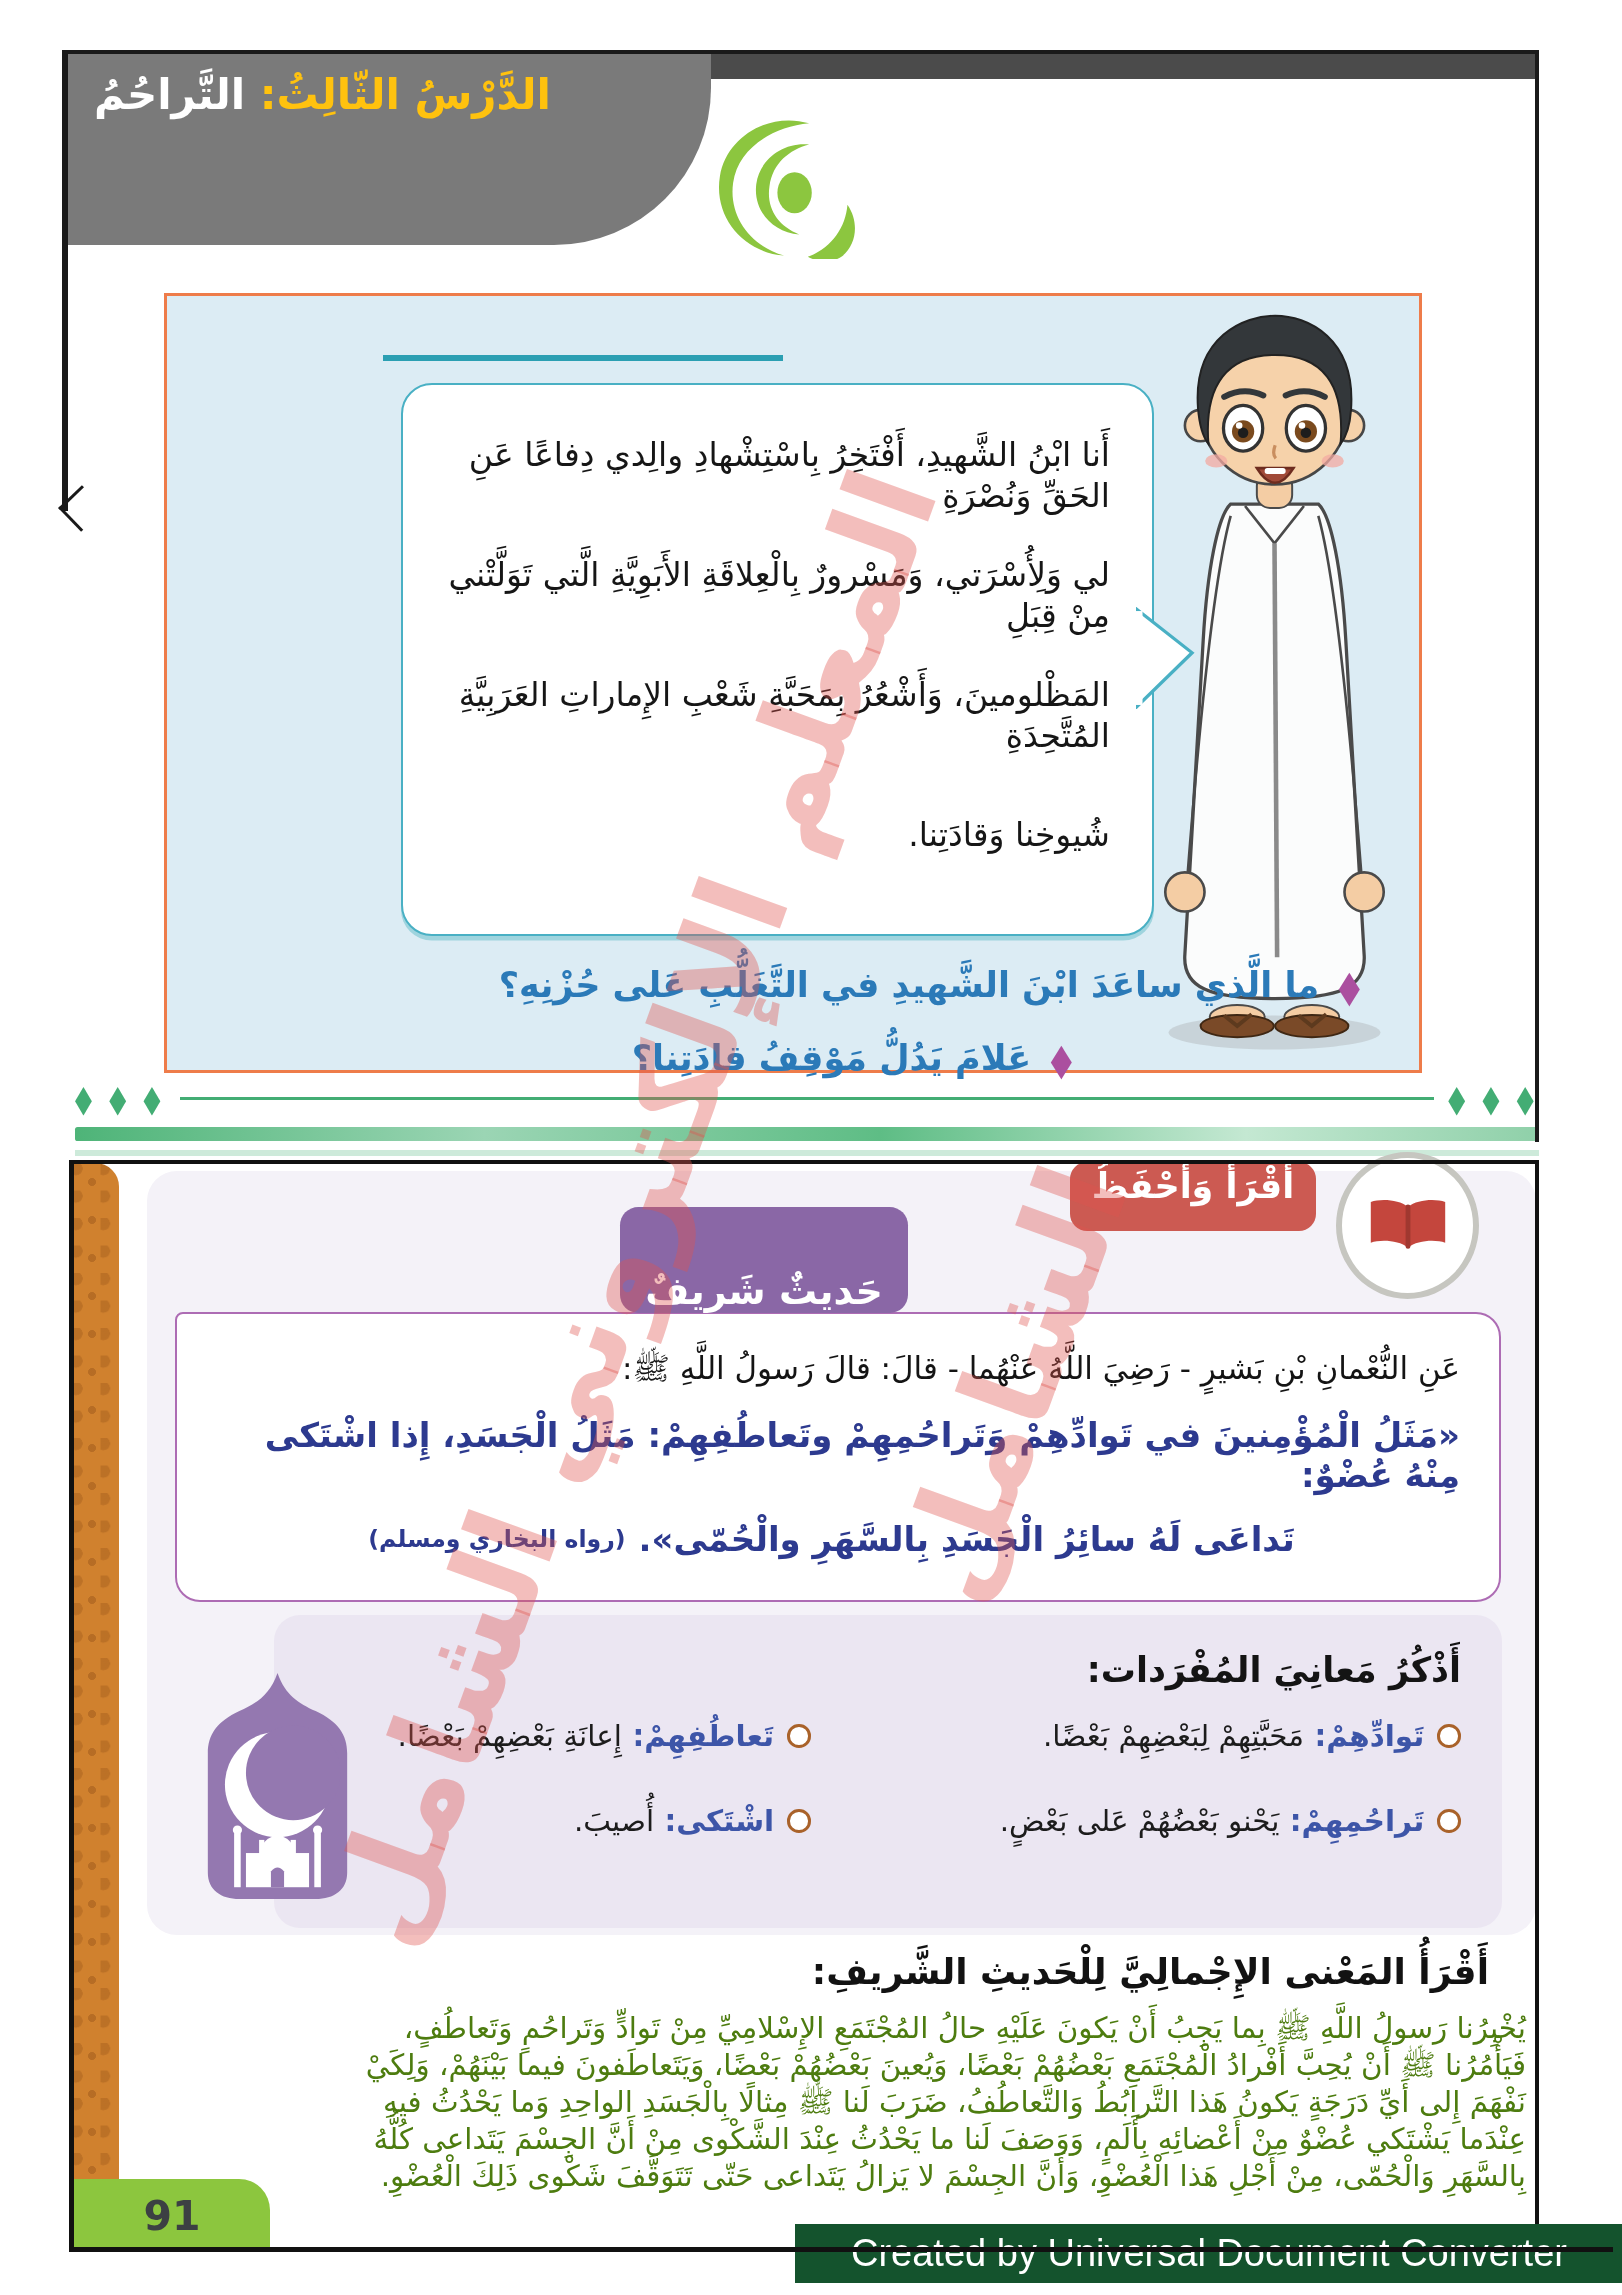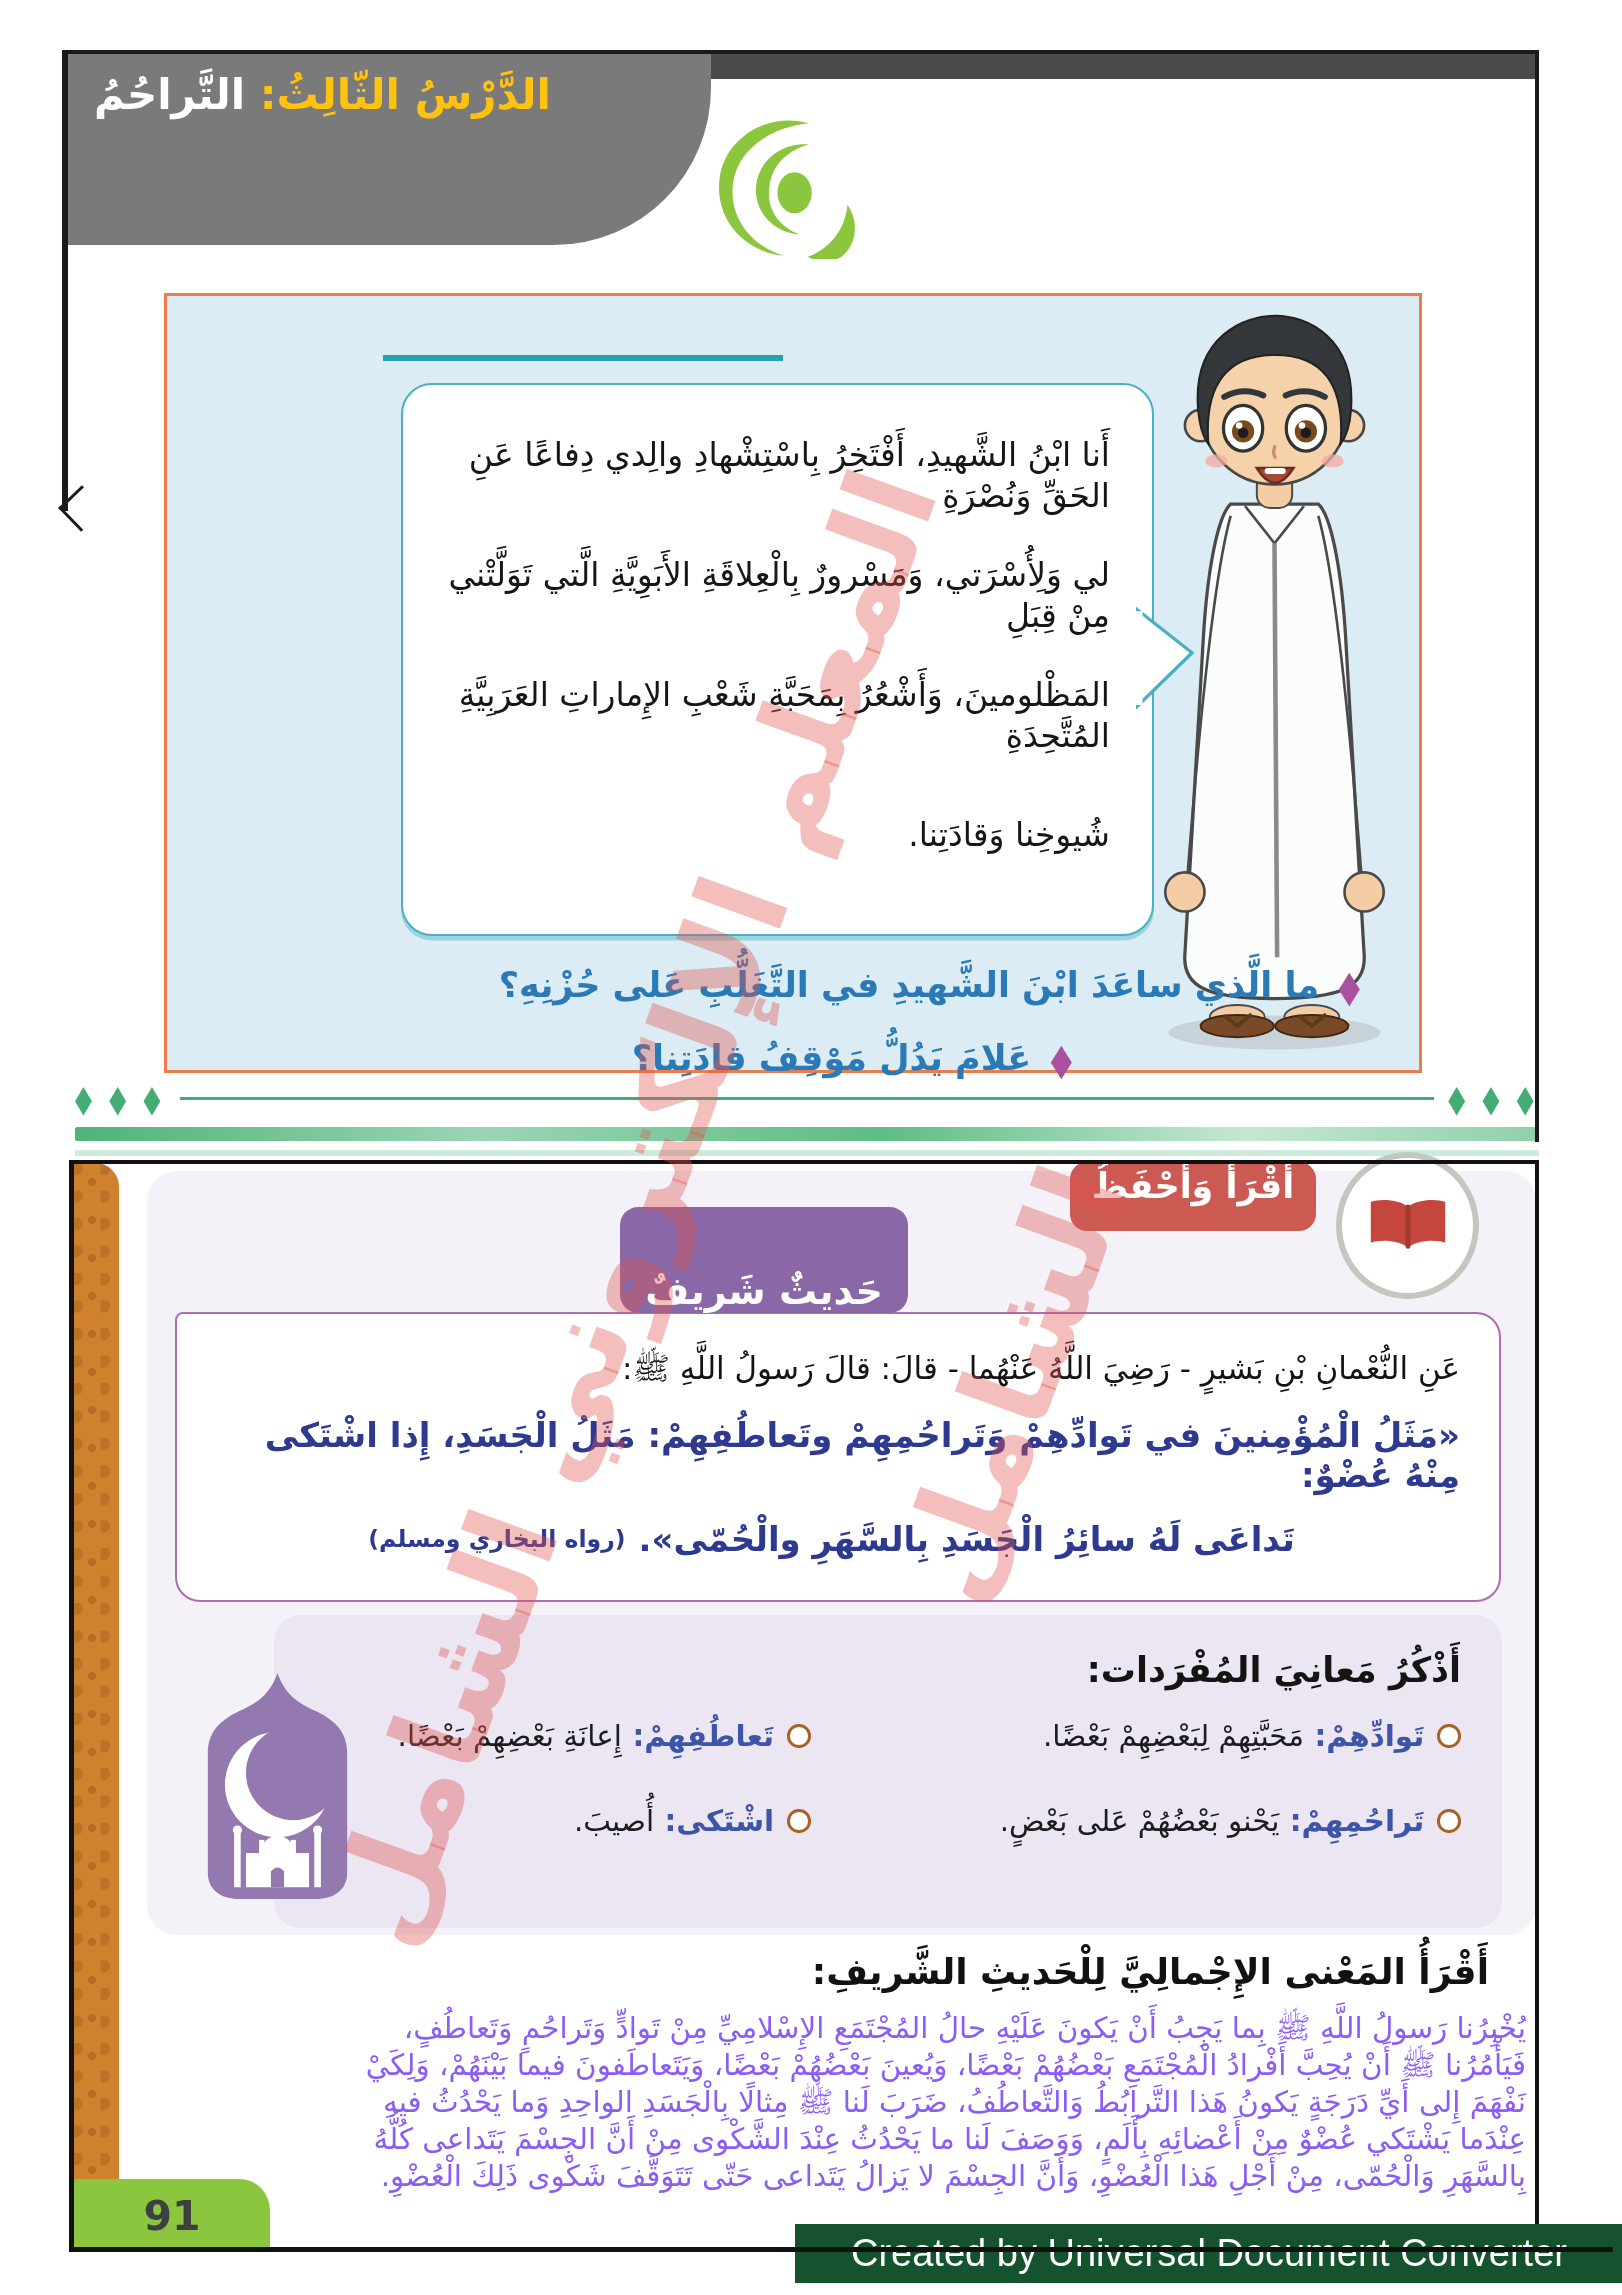--- a/index.html
+++ b/index.html
@@ -74,21 +74,21 @@
   .v-grid{display:grid;direction:rtl;grid-template-columns:56% 44%;row-gap:51px;margin-top:17px;}
   .v-entry{display:flex;direction:rtl;align-items:center;font-size:29.4px;}
   .v-bullet{width:17.7px;height:17.7px;border:3.3px solid #a9622a;border-radius:50%;margin-left:13px;flex:0 0 auto;background:#fff;}
   .v-term{color:#3d55a8;font-weight:bold;margin-left:10.5px;white-space:nowrap;}
   .v-def{color:#1c1c1c;}
   .mosque{left:185px;top:1669px;width:185px;height:234px;z-index:3;}
 
   
   .sum-heading{left:98px;top:1951px;width:1391px;direction:rtl;text-align:right;font-size:36px;font-weight:bold;color:#121212;z-index:2;}
   .paragraph{left:124px;top:2010px;width:1402px;direction:rtl;text-align:justify;z-index:2;}
-  .p-line{font-size:29.4px;color:#8b5cf6;line-height:37px;white-space:nowrap;text-align:right;}
+  .p-line{font-size:29.4px;color:#4d7c0f;line-height:37px;white-space:nowrap;text-align:right;}
   .paragraph .p-line{display:block;}
 
   
   .page-badge{left:74px;top:2179px;width:196px;height:68px;background:#8cc63e;border-radius:0 31px 0 0;z-index:7;display:flex;align-items:flex-end;justify-content:center;}
   .page-badge span{font-size:41px;font-weight:bold;color:#3c4043;line-height:1.5;}
   .footer-bar{left:795px;top:2224px;width:828px;height:59px;background:#14532d;z-index:7;display:flex;align-items:center;justify-content:center;}
   .footer-bar span{color:#ffffff;font-size:38px;font-family:"Liberation Sans",sans-serif;white-space:nowrap;}
 
   
   .wm{position:absolute;direction:rtl;white-space:nowrap;font-weight:bold;color:rgba(224,85,79,0.38);transform-origin:top right;transform:rotate(-70deg);z-index:40;pointer-events:none;font-size:124px;}

